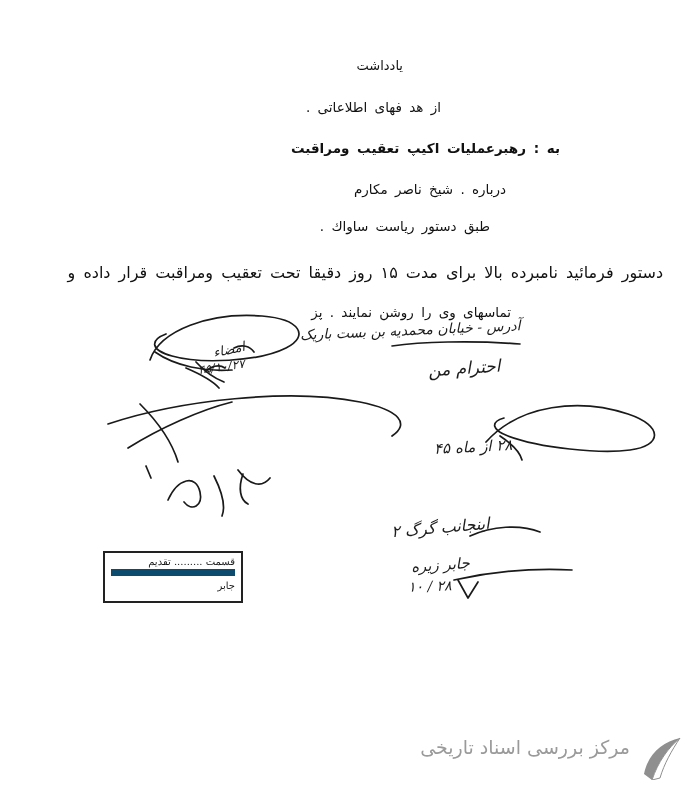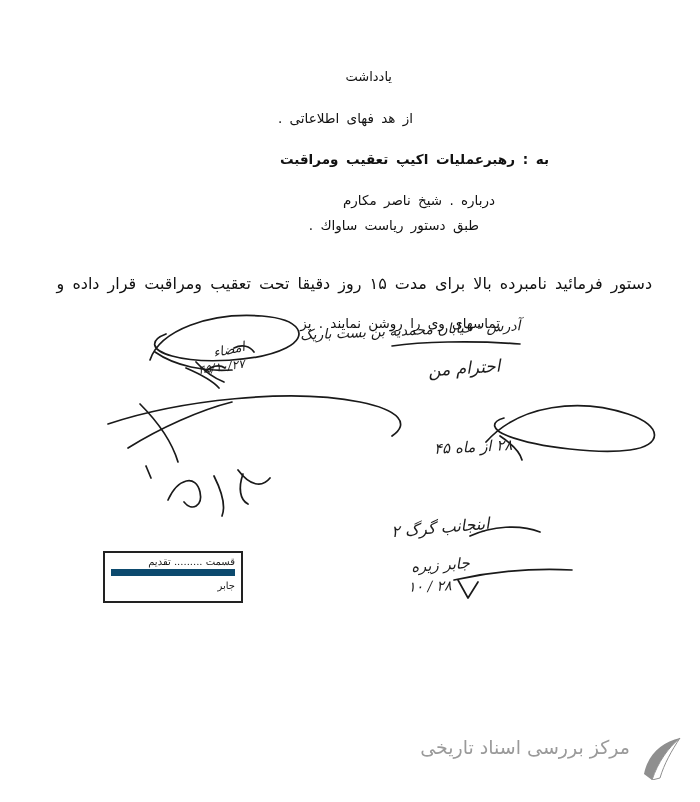--- a/index.html
+++ b/index.html
@@ -32,30 +32,30 @@
     text-align: right;
   }
 
   .doc-line {
     font-family: "DejaVu Sans", sans-serif;
     font-size: 13.5px;
     letter-spacing: 1.4px;
     word-spacing: 3px;
     color: #111;
     white-space: nowrap;
-    margin: 18px;
+    margin: 7px;
     padding: 0;
     line-height: 1.1;
   }
 
   .line-title   { position: absolute; top: 0px;   right: 290px; font-size: 13px; letter-spacing: 3px; }
-  .line-1       { position: absolute; top: 41px;  right: 269px; }
+  .line-1       { position: absolute; top: 41px;  right: 252px; }
   .line-2       { position: absolute; top: 82px;  right: 133px; font-weight: bold; }
   .line-3       { position: absolute; top: 123px; right: 187px; }
-  .line-4       { position: absolute; top: 148px; right: 203px; }
+  .line-4       { position: absolute; top: 160px; right: 203px; }
   .line-5       { position: absolute; top: 205px; right: 30px;  font-size: 16px; letter-spacing: 1.1px; }
   .line-6       { position: absolute; top: 246px; right: 182px; }
 
   
   .hand {
     position: absolute;
     left: 0;
     top: 0;
     width: 700px;
     height: 802px;

